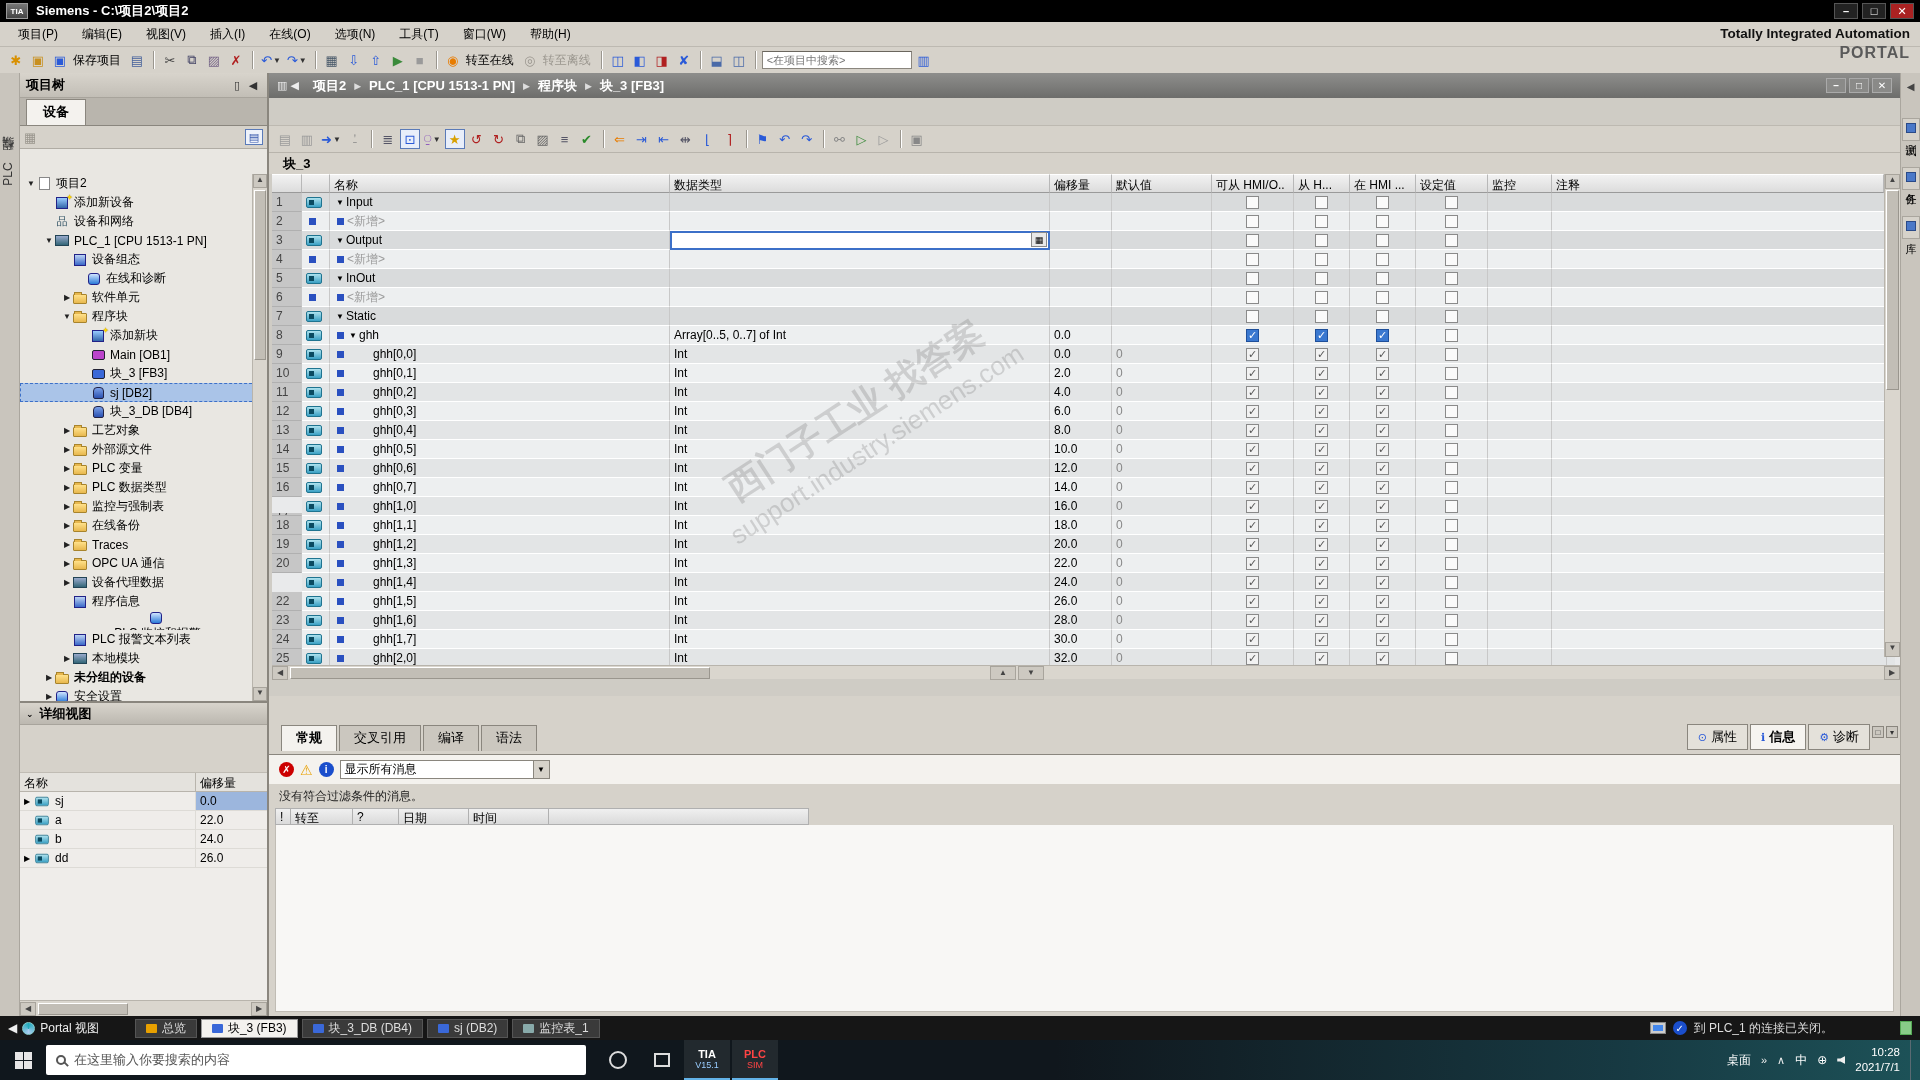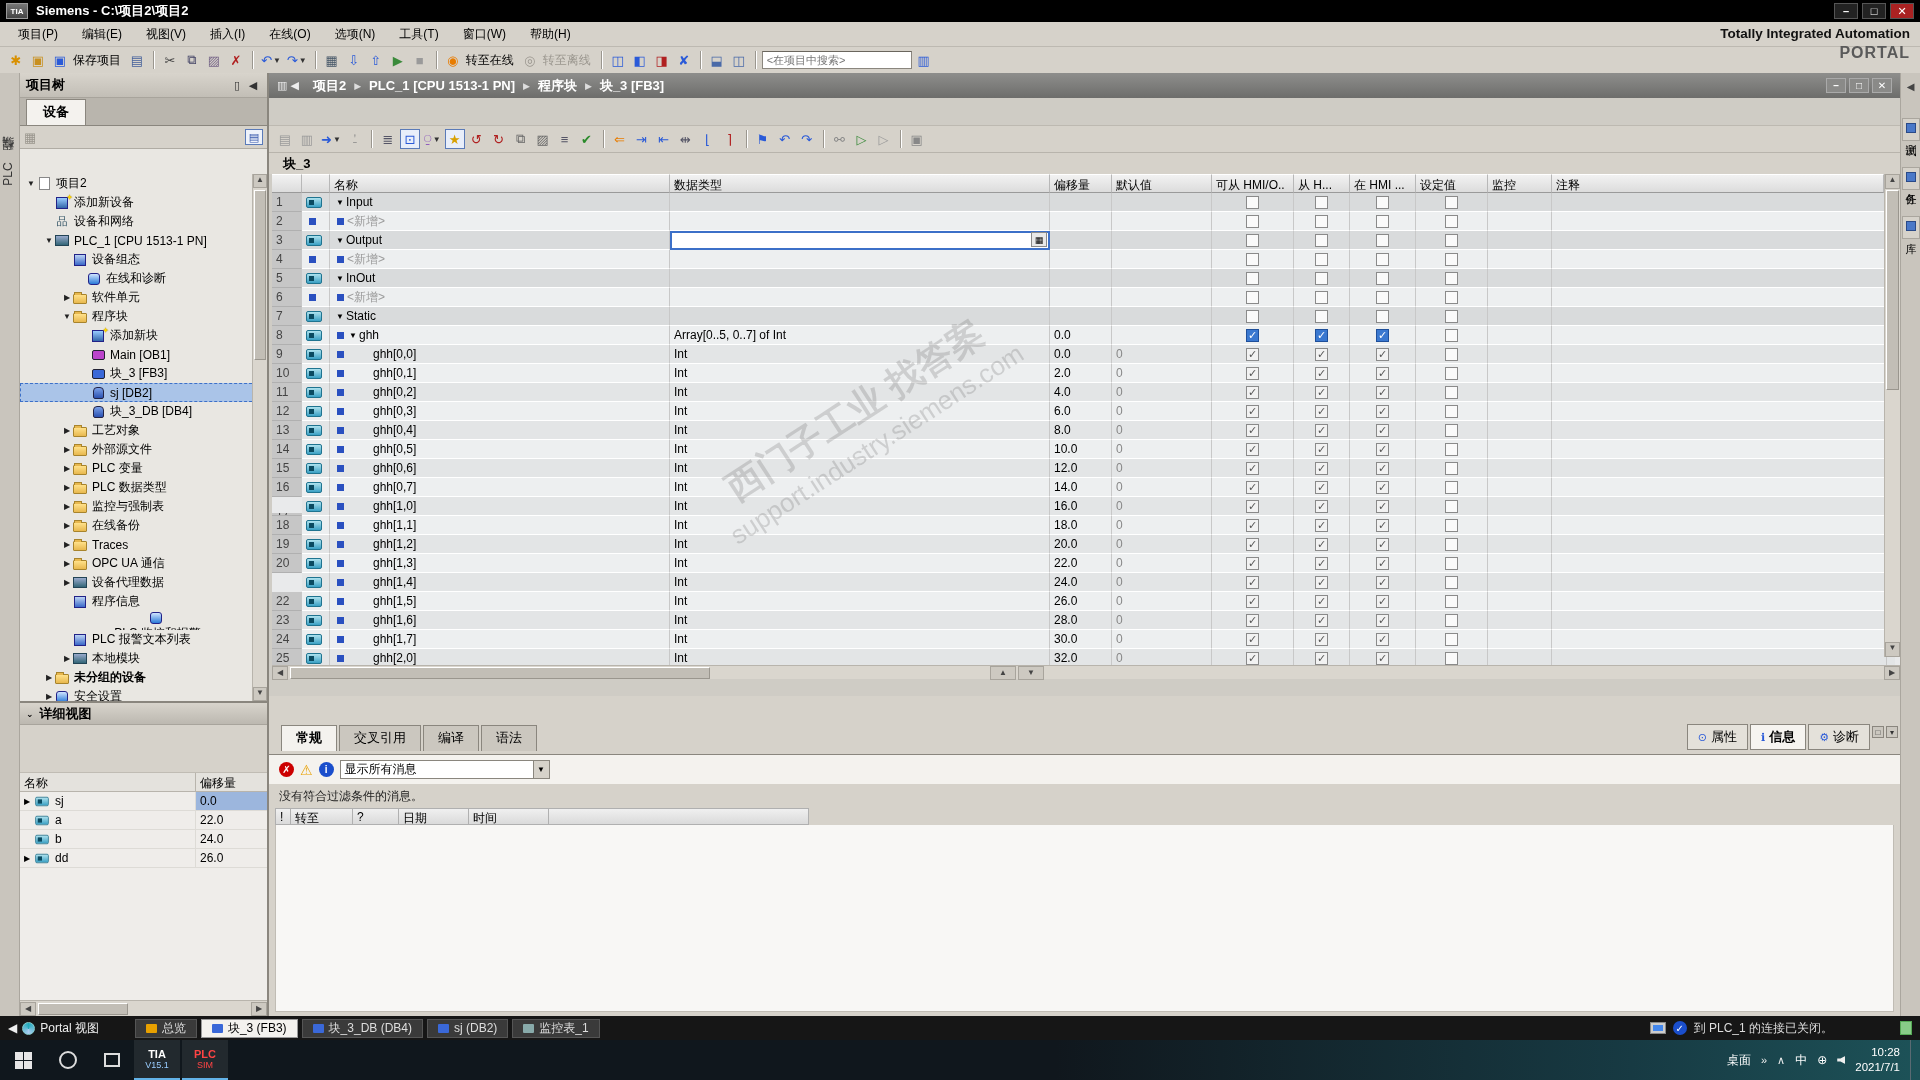--- a/index.html
+++ b/index.html
@@ -1470,20 +1470,24 @@
 
   <div class="taskbar">
     <span class="start">
       <span class="winlogo">
           <i></i>
           <i></i>
           <i></i>
           <i></i>
         </span>
     </span>
+    <span class="tb-search">
+      <span class="mag"></span>
+      <span>在这里输入你要搜索的内容</span>
+    </span>
     <span class="tb-ico">
         <span class="cortana"></span>
       </span>
     <span class="tb-ico">
         <span class="taskview"></span>
       </span>
     <span id="taskbar-apps" style="display:flex;gap:2px;">
         <span class="app-tile">
           <span class="a1">TIA</span>
           <span class="a2">V15.1</span>

